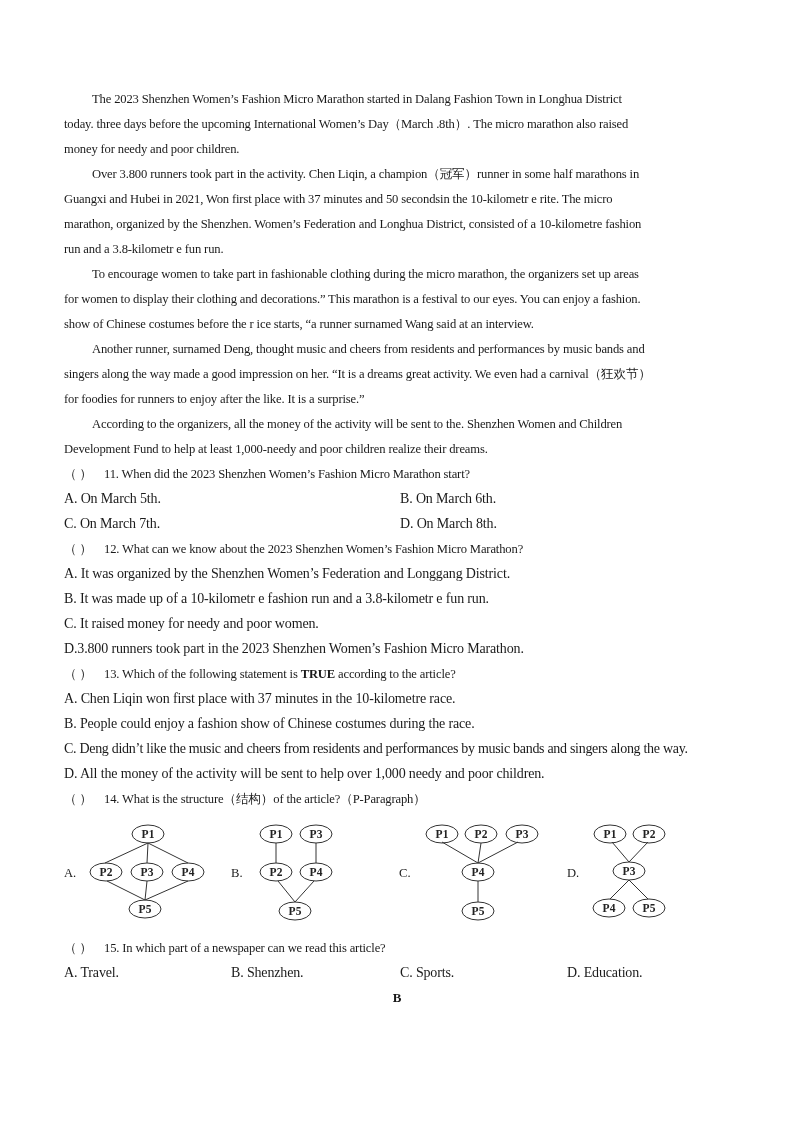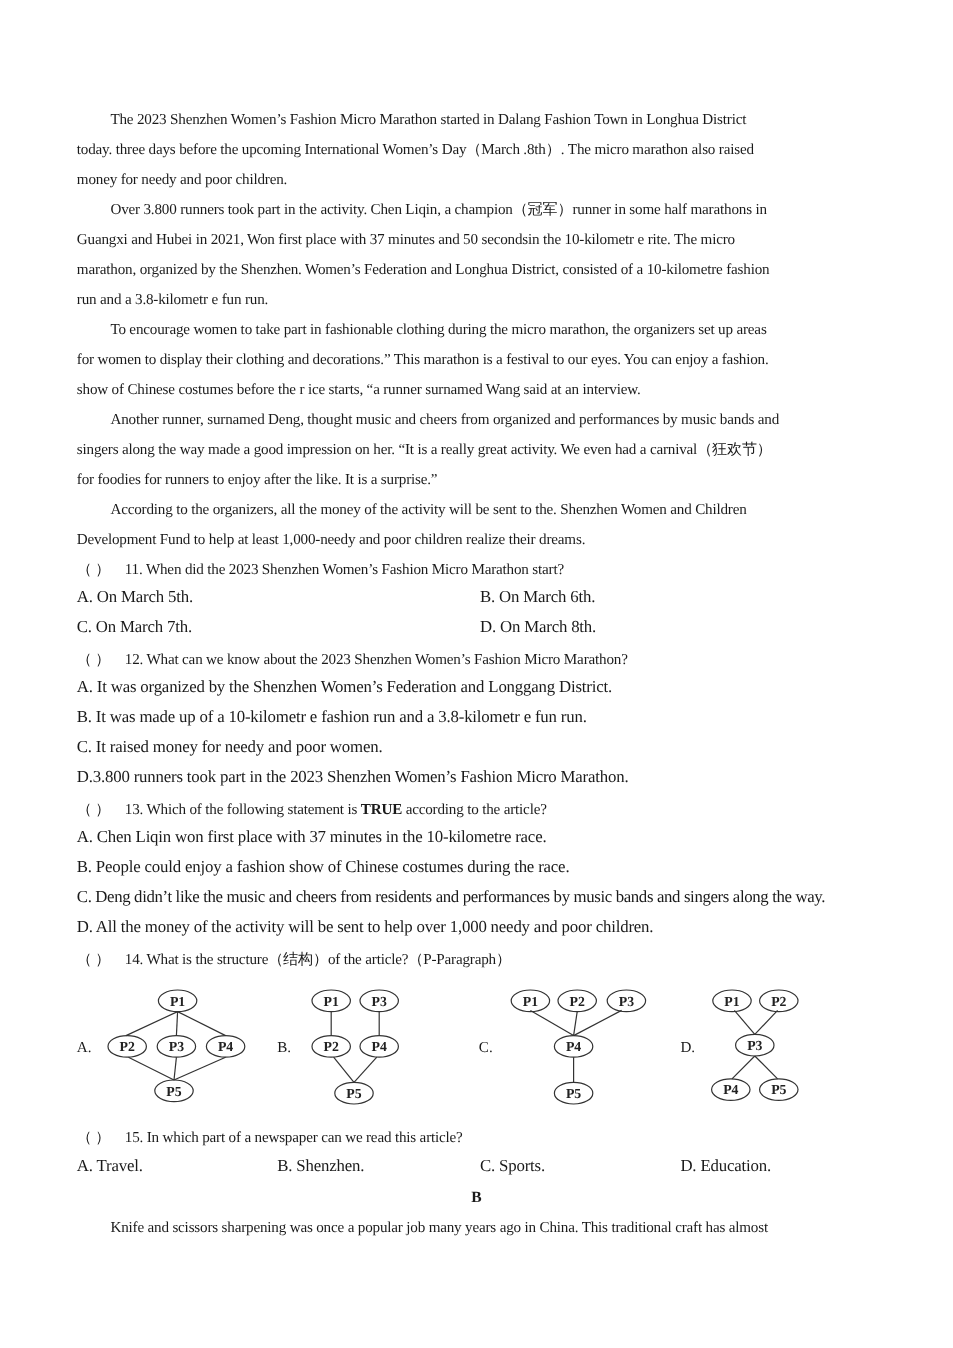--- a/index.html
+++ b/index.html
@@ -28,22 +28,22 @@
 
     <div class="line indent" style="top:167px">Over 3.800 runners took part in the activity.  Chen Liqin,  a champion（冠军）runner in  some half marathons in</div>
     <div class="line" style="top:192px">Guangxi and Hubei in  2021, Won first place with 37 minutes and 50  secondsin  the 10-kilometr  e rite.  The micro</div>
     <div class="line" style="top:217px">marathon, organized by the Shenzhen. Women’s Federation and Longhua District, consisted of a 10-kilometre fashion</div>
     <div class="line" style="top:242px">run and a 3.8-kilometr e fun run.</div>
 
     <div class="line indent" style="top:267px">To encourage women to take part in fashionable  clothing during the micro marathon, the organizers set up areas</div>
     <div class="line" style="top:292px">for women to display their clothing and decorations.” This marathon is a festival to our eyes. You can enjoy a fashion.</div>
     <div class="line" style="top:317px">show of Chinese  costumes before the r ice starts, “a runner surnamed Wang said at an interview.</div>
 
-    <div class="line indent" style="top:342px">Another runner, surnamed Deng, thought music and cheers from organized and performances by music bands and</div>
-    <div class="line" style="top:367px">singers along the way made a good impression  on her. “It is a really  great activity. We  even had a carnival（狂欢节）</div>
+    <div class="line indent" style="top:342px">Another runner, surnamed Deng, thought music and cheers from residents and performances by music bands and</div>
+    <div class="line" style="top:367px">singers along the way made a good impression  on her. “It is a dreams  great activity. We  even had a carnival（狂欢节）</div>
     <div class="line" style="top:392px">for foodies for runners to enjoy after the like. It is a surprise.”</div>
 
     <div class="line indent" style="top:417px">According to the organizers, all  the money of the activity will  be sent to the. Shenzhen Women and Children</div>
     <div class="line" style="top:442px">Development Fund to help at least 1,000-needy and poor children realize their  dreams.</div>
   </div>
 
   <div>
     <div class="line" style="top:467px">
       <span class="paren">（        ）</span><span>11. When did the 2023 Shenzhen Women’s Fashion Micro Marathon start?</span>
     </div>
@@ -165,15 +165,14 @@
     <div class="line" style="top:941px">
       <span class="paren">（        ）</span><span>15. In which part of a newspaper can we read this article?</span>
     </div>
     <div class="opt" style="left:64px;top:966px">A.  Travel.</div>
     <div class="opt" style="left:231px;top:966px">B.  Shenzhen.</div>
     <div class="opt" style="left:400px;top:966px">C.  Sports.</div>
     <div class="opt" style="left:567px;top:966px">D.  Education.</div>
   </div>
 
   <div class="section-b" style="top:990px">B</div>
-  <div class="line indent" style="top:1016px">Knife  and scissors sharpening was once a popular  job many years ago in  China.  This traditional  craft has almost</div>
 
 </div>
 
 </body></html>

